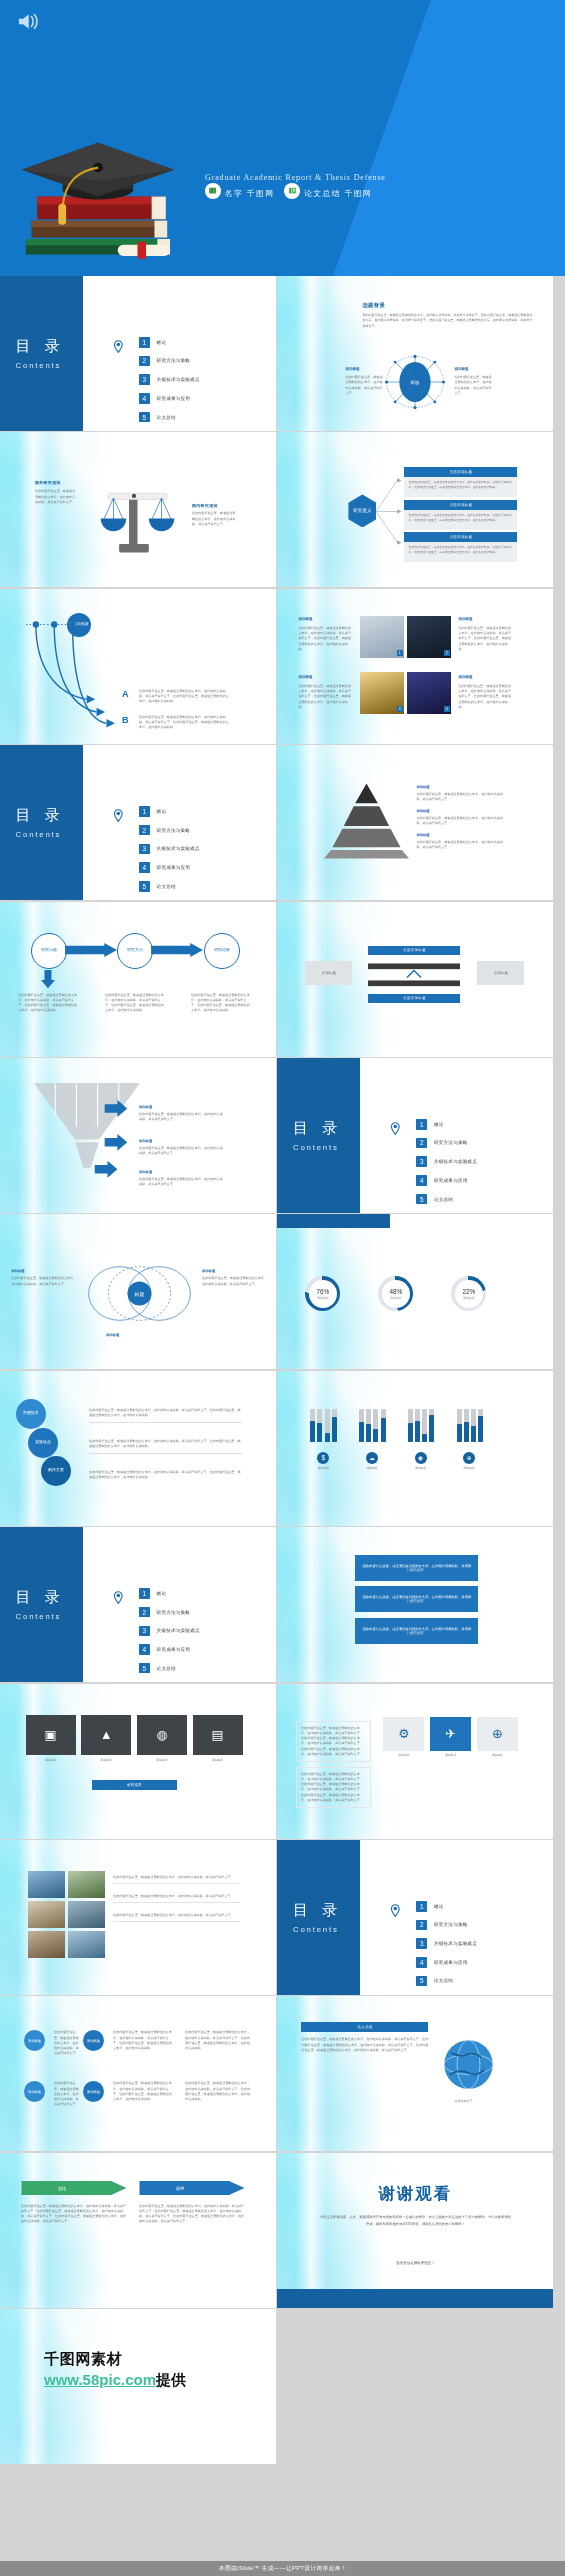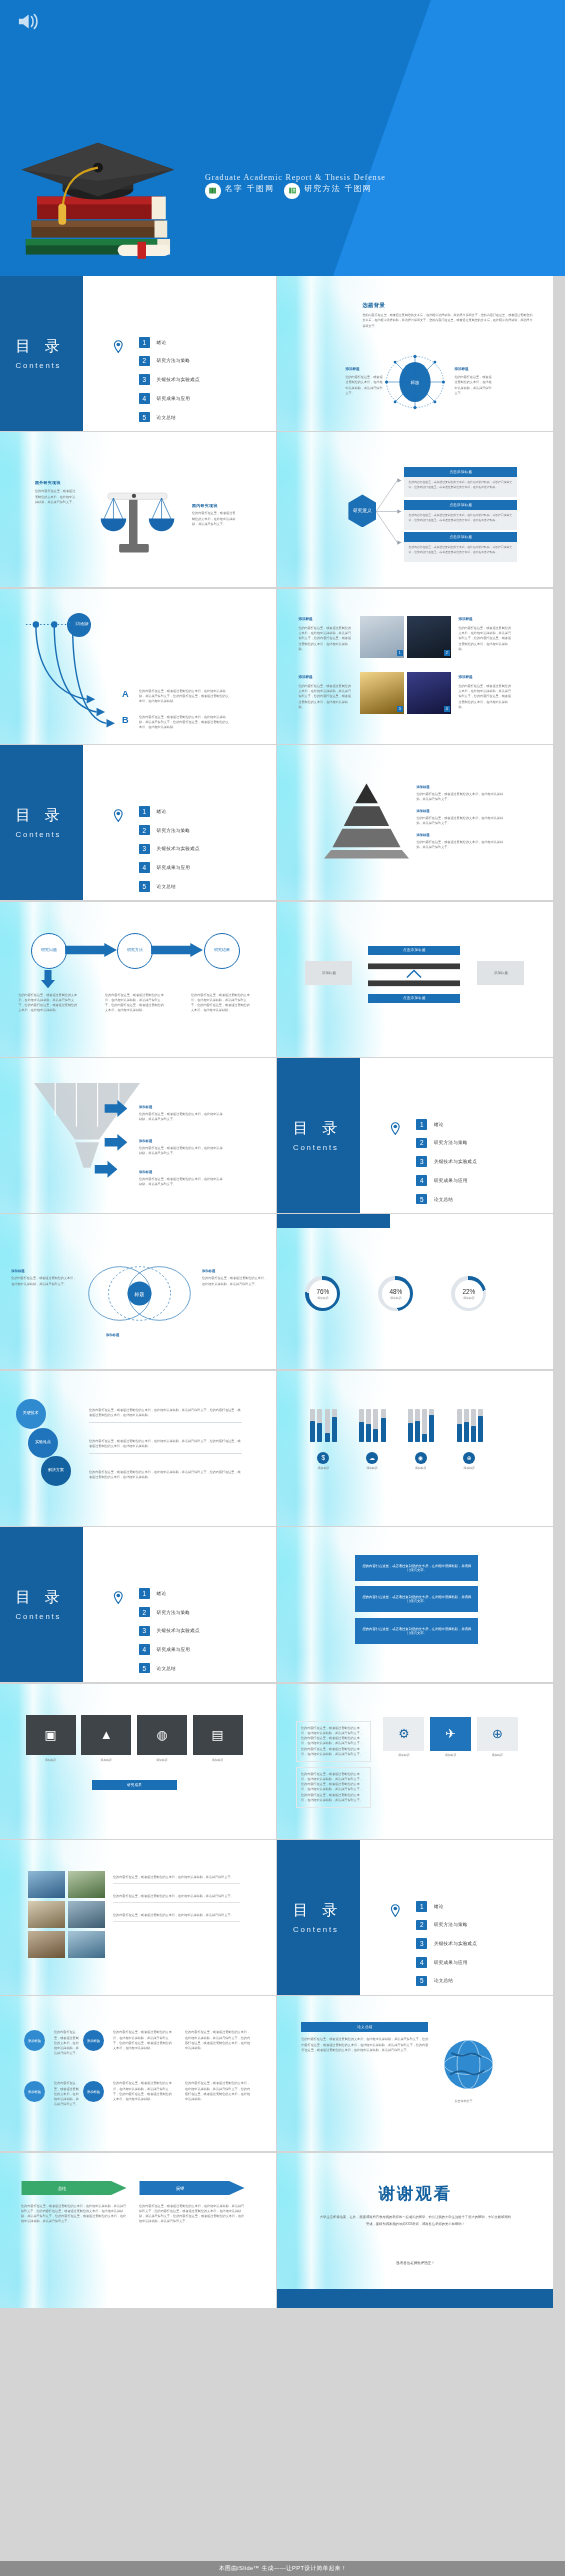--- a/index.html
+++ b/index.html
@@ -10,21 +10,21 @@
   .cover{position:relative;width:566px;height:276px;background:#1277c8;overflow:hidden;}
   .cover .diag{position:absolute;right:0;top:0;width:233px;height:276px;
     background:#1e8ae6;clip-path:polygon(42% 0,100% 0,100% 100%,0 100%);}
   .cover .books{position:absolute;left:12.7px;bottom:-4.2px;width:184px;height:205px;}
   .cover-title{position:absolute;left:180px;top:34px;width:368px;color:#fff;
     font-size:22px;font-weight:bold;line-height:1.28;letter-spacing:0.7px;
     text-shadow:1.4px 1.4px 1.4px rgba(0,0,0,.28);}
   .cover-sub{position:absolute;left:205px;top:157px;color:#dce9f7;font-size:8.1px;
     letter-spacing:0.8px;font-family:"Liberation Serif","DejaVu Serif",serif;margin-top:16px;}
   .cover-badges{position:absolute;left:205px;top:183px;display:flex;align-items:center;gap:10px;}
-  .badge{display:flex;align-items:flex-start;gap:4.2px;}
+  .badge{display:flex;align-items:flex-end;gap:4.2px;}
   .badge .bicon{width:15.6px;height:15.6px;border-radius:50%;background:#fff;display:flex;
     align-items:center;justify-content:center;}
   .badge .bicon svg{display:block;}
   .badge .btxt{color:#eaf3fc;font-size:7.8px;letter-spacing:1.4px;}
   .cover .speaker{position:absolute;left:15.6px;top:11.3px;width:24px;height:21px;opacity:.92;}
 
   
   .grid{position:absolute;top:276px;left:0;width:566px;}
   .row{display:flex;width:566px;}
   .slide{position:relative;width:276px;height:155px;background:#fff;margin:0 0 1.4px 0;overflow:hidden;}
@@ -161,21 +161,21 @@
       </div>
       <div class="badge">
         <span class="bicon">
           <svg viewBox="0 0 16 16" width="9.2" height="9.2">
               <rect x="2" y="3" width="4" height="10" fill="#3f9e4d"></rect>
               <rect x="7" y="3" width="7" height="10" fill="#56b465"></rect>
               <rect x="8.5" y="5" width="4" height="1.4" fill="#fff"></rect>
               <rect x="8.5" y="8" width="4" height="1.4" fill="#fff"></rect>
             </svg>
         </span>
-        <span class="btxt">研究方法 千图网</span>
+        <span class="btxt">论文总结 千图网</span>
       </div>
     </div>
   </div>
 
   <div class="grid">
 
     <div class="row">
       <div class="slide">
         <div class="bg-plain"></div>
         <div class="toc-left wide"></div>
@@ -825,20 +825,25 @@
       <div class="slide">
         <div class="bg-wave"></div>
         <div class="thanks-t">谢谢观看</div>
         <div class="thanks-p">大学生活即将结束，在此，我要感谢所有教导我的老师和一起成长的同学，他们让我的大学生涯给予了很大的帮助，本论文能够顺利完成，要特别感谢我的导师XXX老师，感谢各位老师的关心和帮助！</div>
         <div class="thanks-q">恳请各位老师批评指正！</div>
         <div class="foot-blue"></div>
       </div>
     </div>
 
     <div class="row">
+      <div class="wm">
+        <div class="bg-wave" style="opacity:.9"></div>
+        <div class="wm-t1">千图网素材</div>
+        <div class="wm-t2"><span class="u">www.58pic.com</span><span>提供</span></div>
+      </div>
       <div class="filler"></div>
     </div>
 
   </div>
 
   <div class="footer-bar">本图由iSlide™ 生成——让PPT设计简单起来！</div>
 </div>
 
 
 </body></html>

